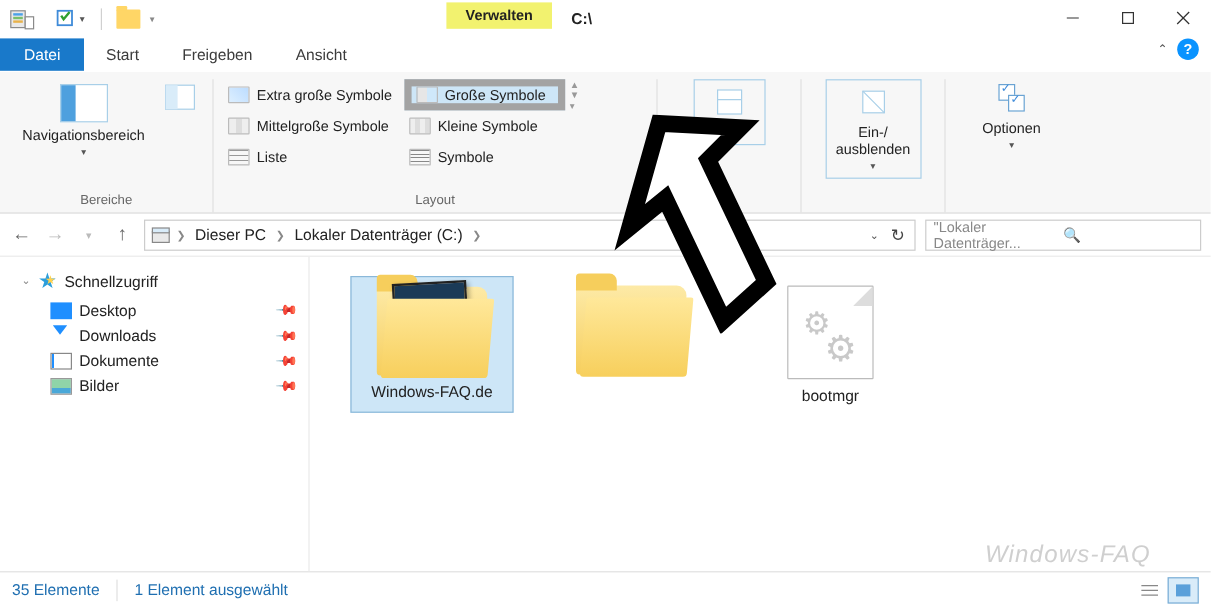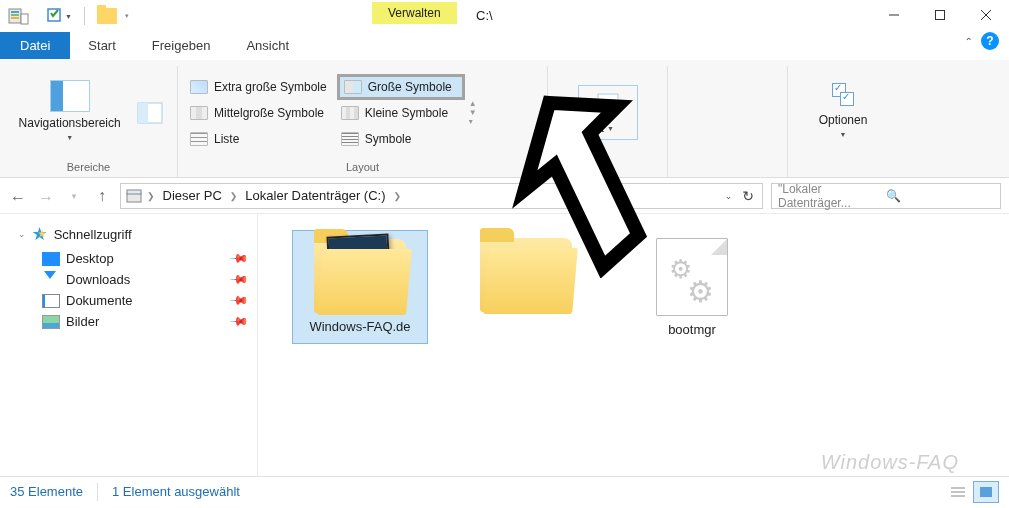--- a/index.html
+++ b/index.html
@@ -1,19 +1,19 @@
 <!DOCTYPE html>
 <html><head>
 <meta charset="utf-8">
 <style>
   * { box-sizing: border-box; font-family: "Segoe UI", Arial, sans-serif; }
   body { margin: 0; width: 1009px; height: 508px; background: #fff; overflow: hidden; font-size: 12px; color: #222; position: relative; }
 
   
-  .titlebar { height: 32px; display: flex; align-items: center; position: relative; }
+  .titlebar { height: 32px; display: flex; align-items: center; position: relative; font-weight: bold; }
   .tb-left { display: flex; align-items: center; gap: 6px; padding-left: 8px; }
   .app-icon svg { display: block; }
   .qat { display: flex; align-items: center; gap: 4px; padding-left: 8px; }
   .qat-item { display: flex; align-items: center; gap: 1px; padding: 2px 2px; }
   .folder-mini { width: 20px; height: 16px; background: #ffd666; border-radius: 1px; position: relative; }
   .folder-mini:before { content: ""; position: absolute; left: 0; top: -3px; width: 9px; height: 4px; background: #ffd666; border-radius: 1px 1px 0 0; }
   .qat-sep { width: 1px; height: 18px; background: #d0d0d0; margin: 0 6px; }
   .verwalten { position: absolute; left: 372px; top: 2px; padding: 4px 16px; background: #f2f26f; font-size: 12px; }
   .tb-title { position: absolute; left: 476px; top: 8px; font-size: 13px; }
   .win-controls { position: absolute; right: 0; top: 0; display: flex; }
@@ -26,32 +26,32 @@
   .tab { padding: 6px 18px; font-size: 13px; color: #3b3b3b; cursor: default; }
   .tab.contextual { color: #333; }
   .tabs-right { margin-left: auto; display: flex; align-items: center; gap: 8px; padding-right: 10px; }
   .chev-up { font-size: 10px; color: #555; }
   .help-circle { width: 18px; height: 18px; border-radius: 50%; background: #0a93ff; color: #fff; display: flex; align-items: center; justify-content: center; font-size: 12px; font-weight: bold; }
 
   
   .ribbon { height: 118px; background: #f7f7f7; border-bottom: 1px solid #ddd; display: flex; align-items: flex-start; padding-top: 6px; }
   .rgroup { display: flex; flex-direction: column; height: 100%; padding: 0 8px; border-right: 1px solid #e0e0e0; }
   .rgroup:last-child { border-right: none; }
-  .rgroup-body { flex: 1; display: flex; align-items: center; }
+  .rgroup-body { flex: 1; display: flex; align-items: flex-start; }
   .rgroup-label { text-align: center; font-size: 11px; color: #666; padding: 2px 0 4px; }
   .bigbtn { display: flex; flex-direction: column; align-items: center; gap: 4px; padding: 4px 6px; min-width: 80px; text-align: center; line-height: 1.2; font-size: 12px; }
   .bigbtn.border { border: 1px solid #a8cfe8; }
   .navprev-icon { width: 40px; height: 32px; border: 1px solid #a8cfe8; background: #fff; position: relative; }
   .navprev-icon:before { content: ""; position: absolute; left: 0; top: 0; width: 12px; height: 100%; background: #4ea0de; }
   .drop { font-size: 7px; display: inline-block; vertical-align: middle; color: #555; }
 
   .layout-cols { display: flex; gap: 0; }
   .layout-col { display: flex; flex-direction: column; }
   .layout-item { display: flex; align-items: center; gap: 6px; padding: 2px 10px 2px 4px; font-size: 12px; height: 26px; }
-  .layout-item.sel { background: #cde6f7; border: 3px solid #a3a3a3; }
+  .layout-item.sel { background: #cde6f7; border: 6px solid #a3a3a3; }
   .li-icon { width: 18px; height: 14px; background: linear-gradient(90deg,#e6e6e6 50%, #cfe8fa 50%); border: 1px solid #bbb; border-radius: 1px; }
   .li-icon.xl{background:linear-gradient(45deg,#ddefff,#bcdcff);}
   .li-icon.med{background:linear-gradient(90deg,#eee 33%,#ddd 33% 66%,#eee 66%);}
   .li-icon.list{background:repeating-linear-gradient(#999 0 1px,transparent 1px 4px);}
   .li-icon.sm{background:linear-gradient(90deg,#eee 25%,#ddd 25% 50%,#eee 50% 75%,#ddd 75%);}
   .li-icon.det{background:repeating-linear-gradient(#888 0 1px,transparent 1px 3px);}
 
   .options-icon { width: 26px; height: 26px; position: relative; }
   .options-icon .chk { position: absolute; width: 14px; height: 14px; border: 1px solid #6aa3d3; background: #fff; }
   .options-icon .chk.c1 { left: 2px; top: 0; }
@@ -243,20 +243,31 @@
             <rect x="4" y="4" width="20" height="20" fill="#fff" stroke="#a8cfe8"></rect>
             <line x1="4" y1="12" x2="24" y2="12" stroke="#a8cfe8"></line>
           </svg>
         <div style="font-size:11px;">t <span class="drop">▼</span></div>
       </div>
     </div>
     <div class="rgroup-label">&nbsp;</div>
   </div>
 
   <div class="rgroup" style="width:120px;">
+    <div class="rgroup-body" style="justify-content:center;">
+      <div class="bigbtn border">
+        <svg width="28" height="28">
+            <rect x="5" y="5" width="18" height="18" fill="#fff" stroke="#a8cfe8"></rect>
+            <line x1="5" y1="5" x2="23" y2="23" stroke="#a8cfe8"></line>
+          </svg>
+        <div style="white-space:pre-line;">Ein-/
+ausblenden</div>
+          <span class="drop">▼</span>
+      </div>
+    </div>
     <div class="rgroup-label">&nbsp;</div>
   </div>
 
   <div class="rgroup" style="width:110px;">
     <div class="rgroup-body" style="justify-content:center;">
       <div class="bigbtn">
         <div class="options-icon">
             <span class="chk c1"></span>
             <span class="chk c2"></span>
           </div>

